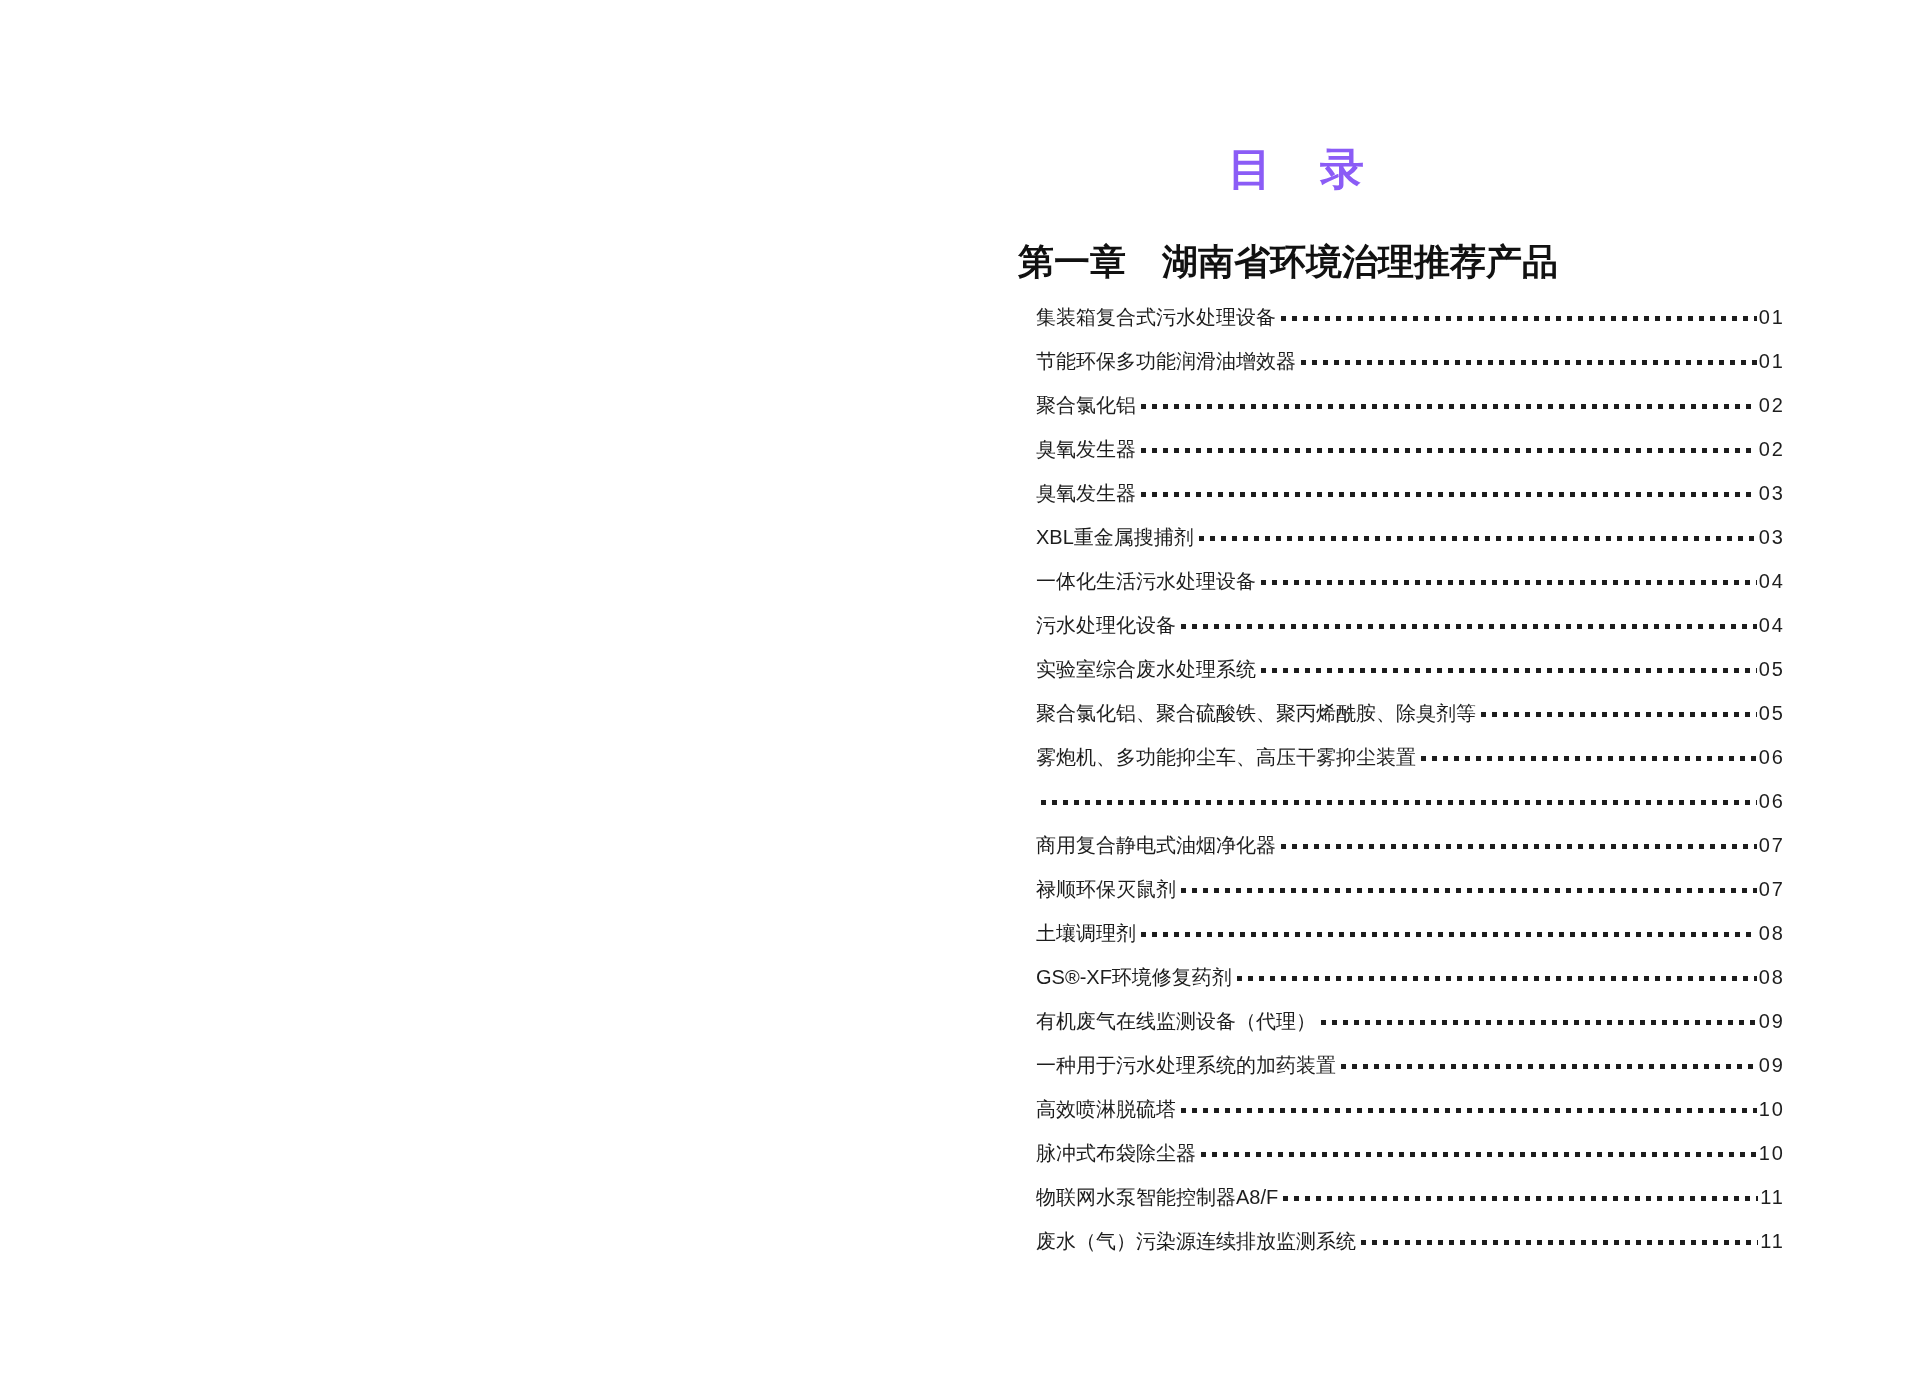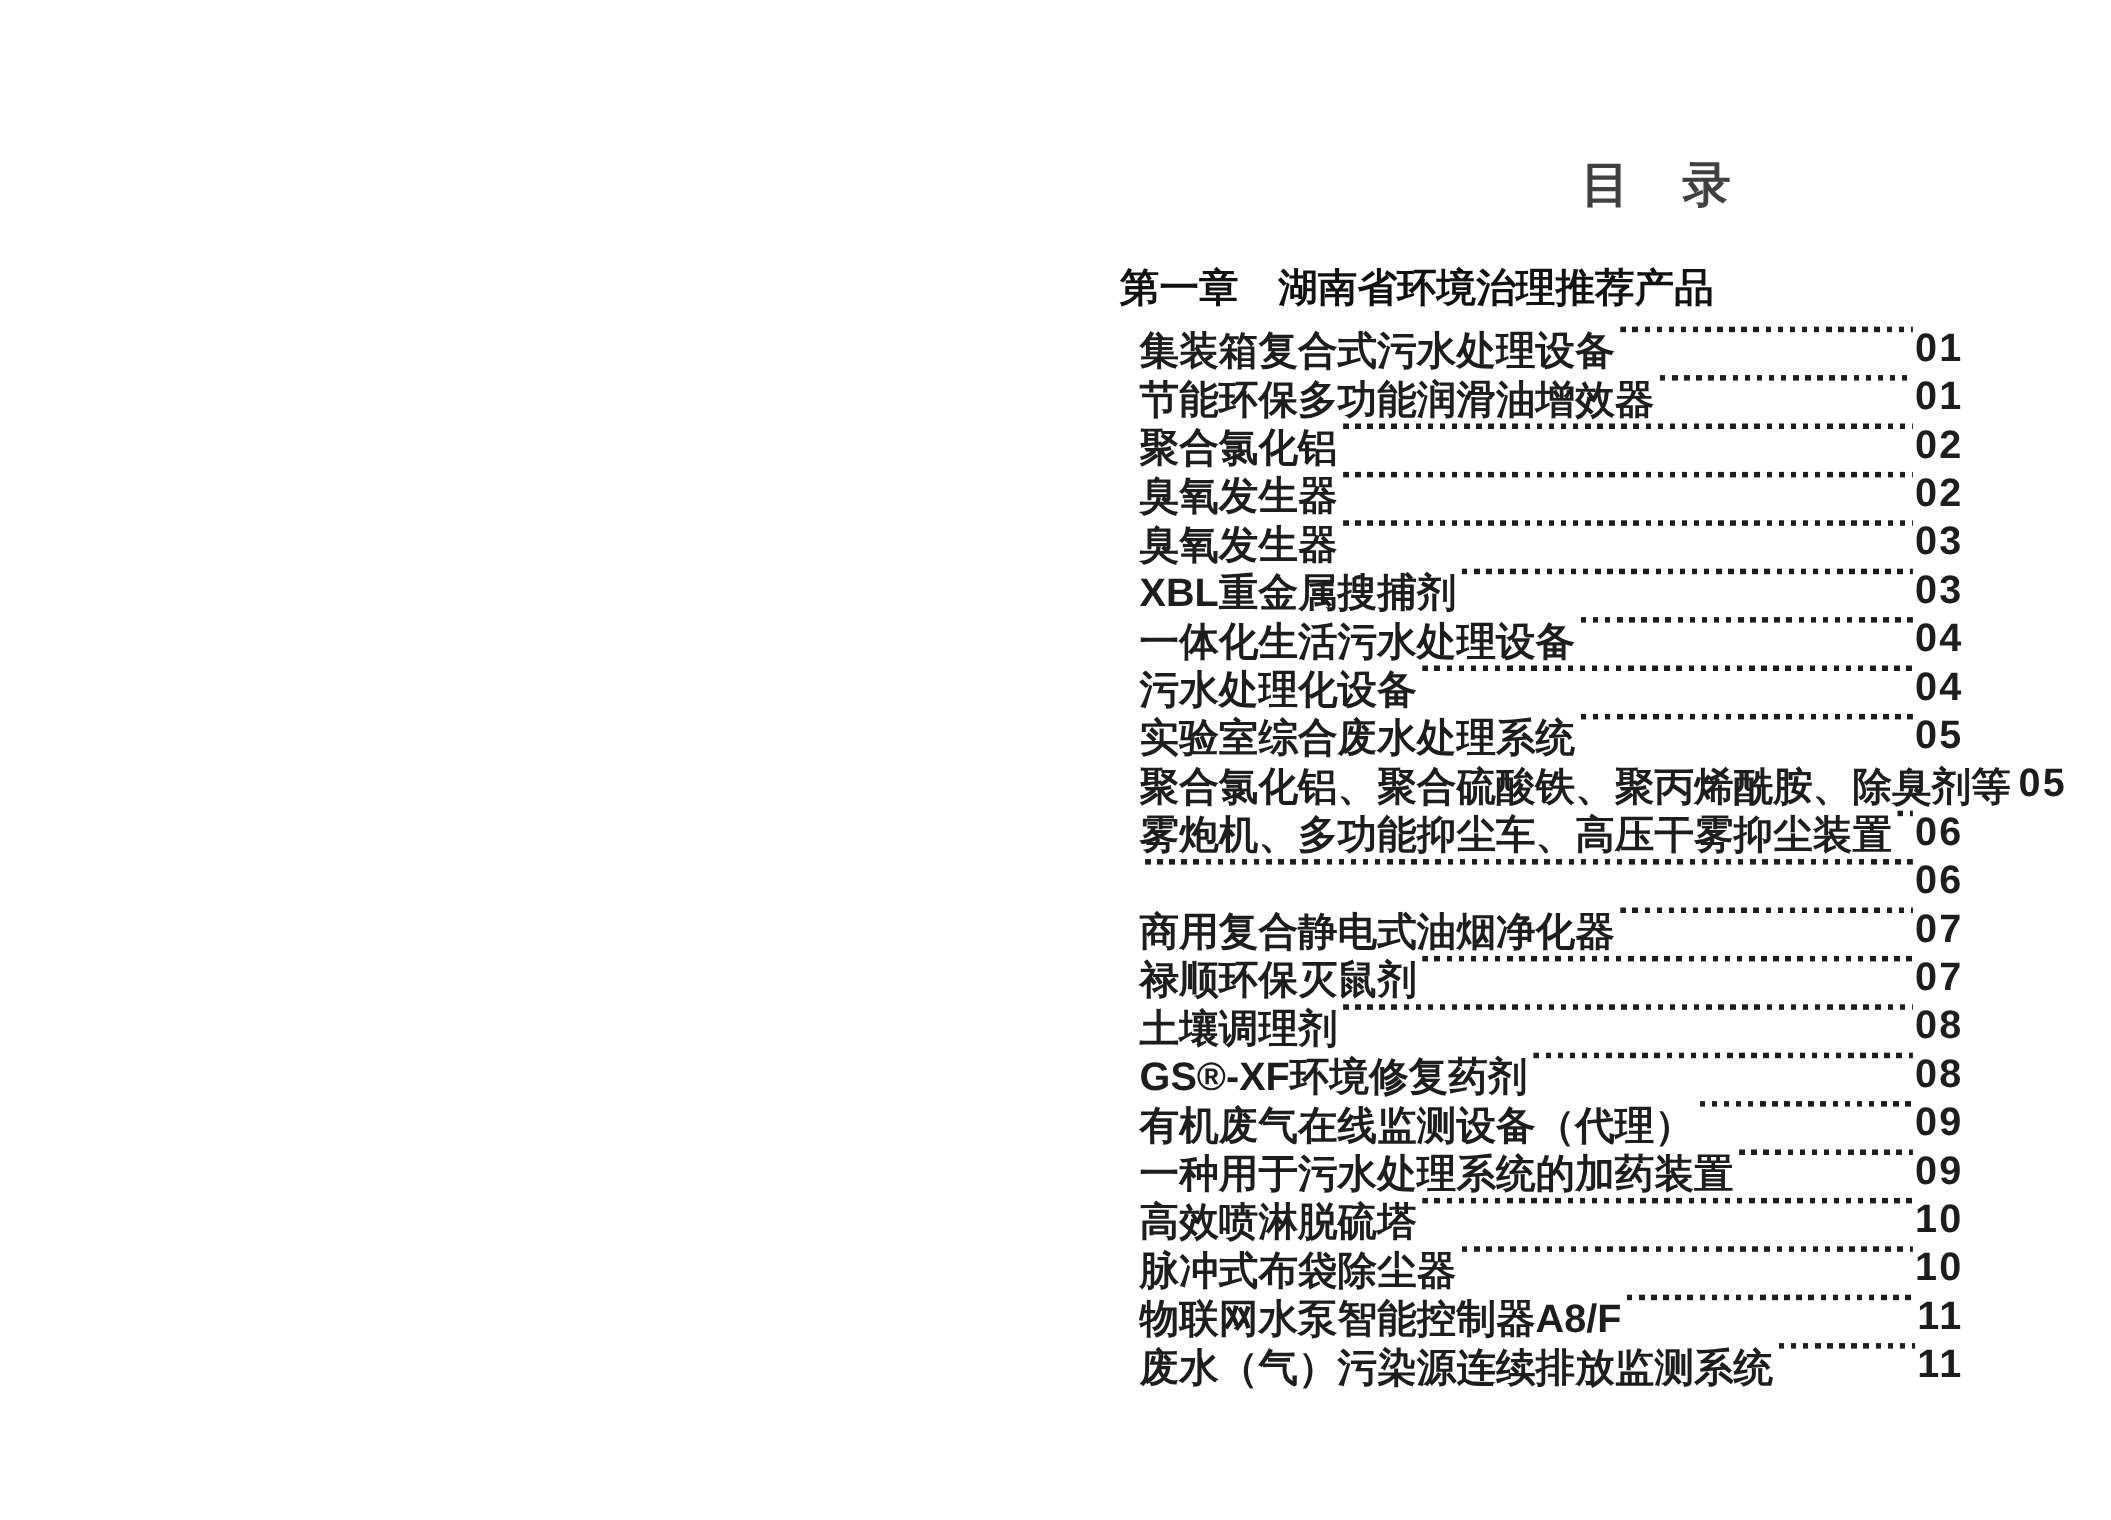--- a/index.html
+++ b/index.html
@@ -20,44 +20,43 @@
     position: absolute;
     left: 1018px;
     top: 145px;
     width: 767px;
   }
   .toc-title {
     margin: 0 0 0 210px;
     font-size: 44px;
     line-height: 48px;
     font-weight: bold;
-    color: #404040;
+    color: #8b5cf6;
     white-space: pre;
     letter-spacing: 2px;
-    text-align: center;
   }
   .chapter-heading {
     margin: 50px 0 13px 0;
     font-size: 36px;
     line-height: 38px;
     font-weight: bold;
     color: #111111;
     white-space: pre;
   }
   .toc-list {
     margin-top: 14px;
     padding-left: 18px;
   }
   .toc-item {
     display: flex;
+    align-items: center;
     height: 44px;
-    font-size: 36px;
+    font-size: 20px;
     color: #1d1d1d;
     white-space: pre;
-    font-weight: bold;
   }
   .toc-label {
     flex: 0 0 auto;
   }
   .toc-leader {
     flex: 1 1 auto;
     height: 5px;
     margin: 2px 2px 0 5px;
     background: repeating-linear-gradient(90deg, #1d1d1d 0 5px, transparent 5px 11px);
   }

